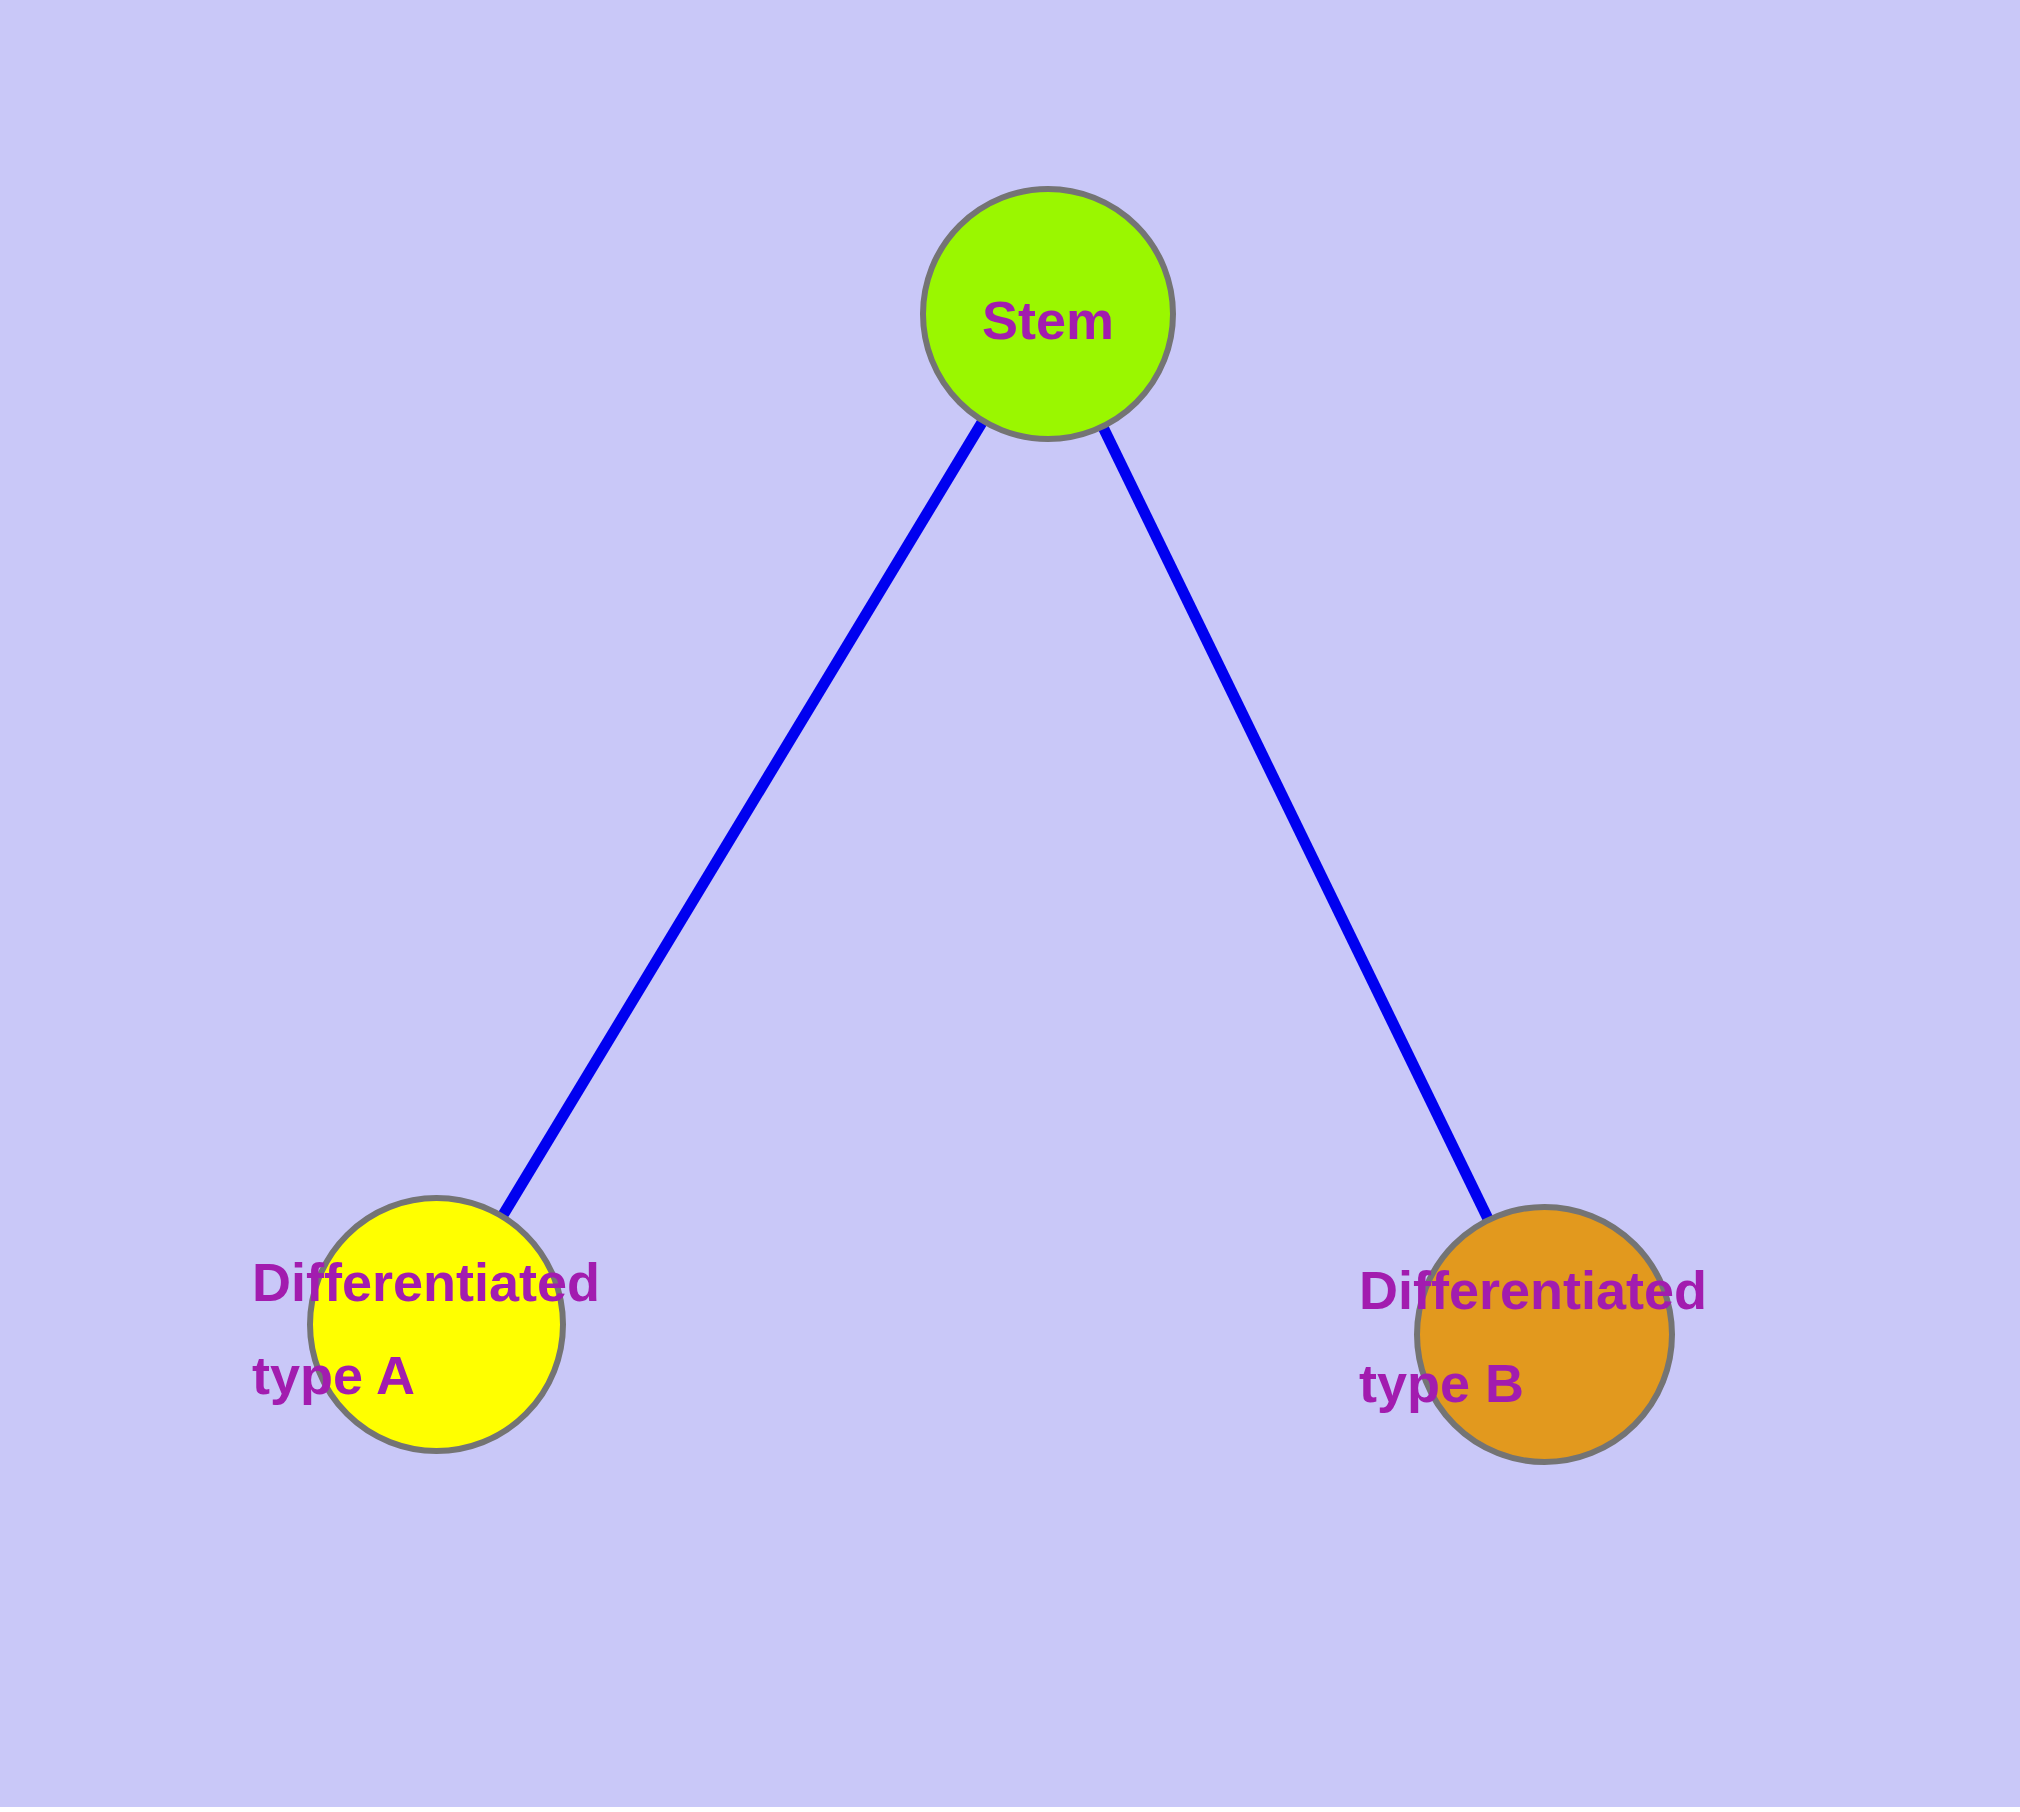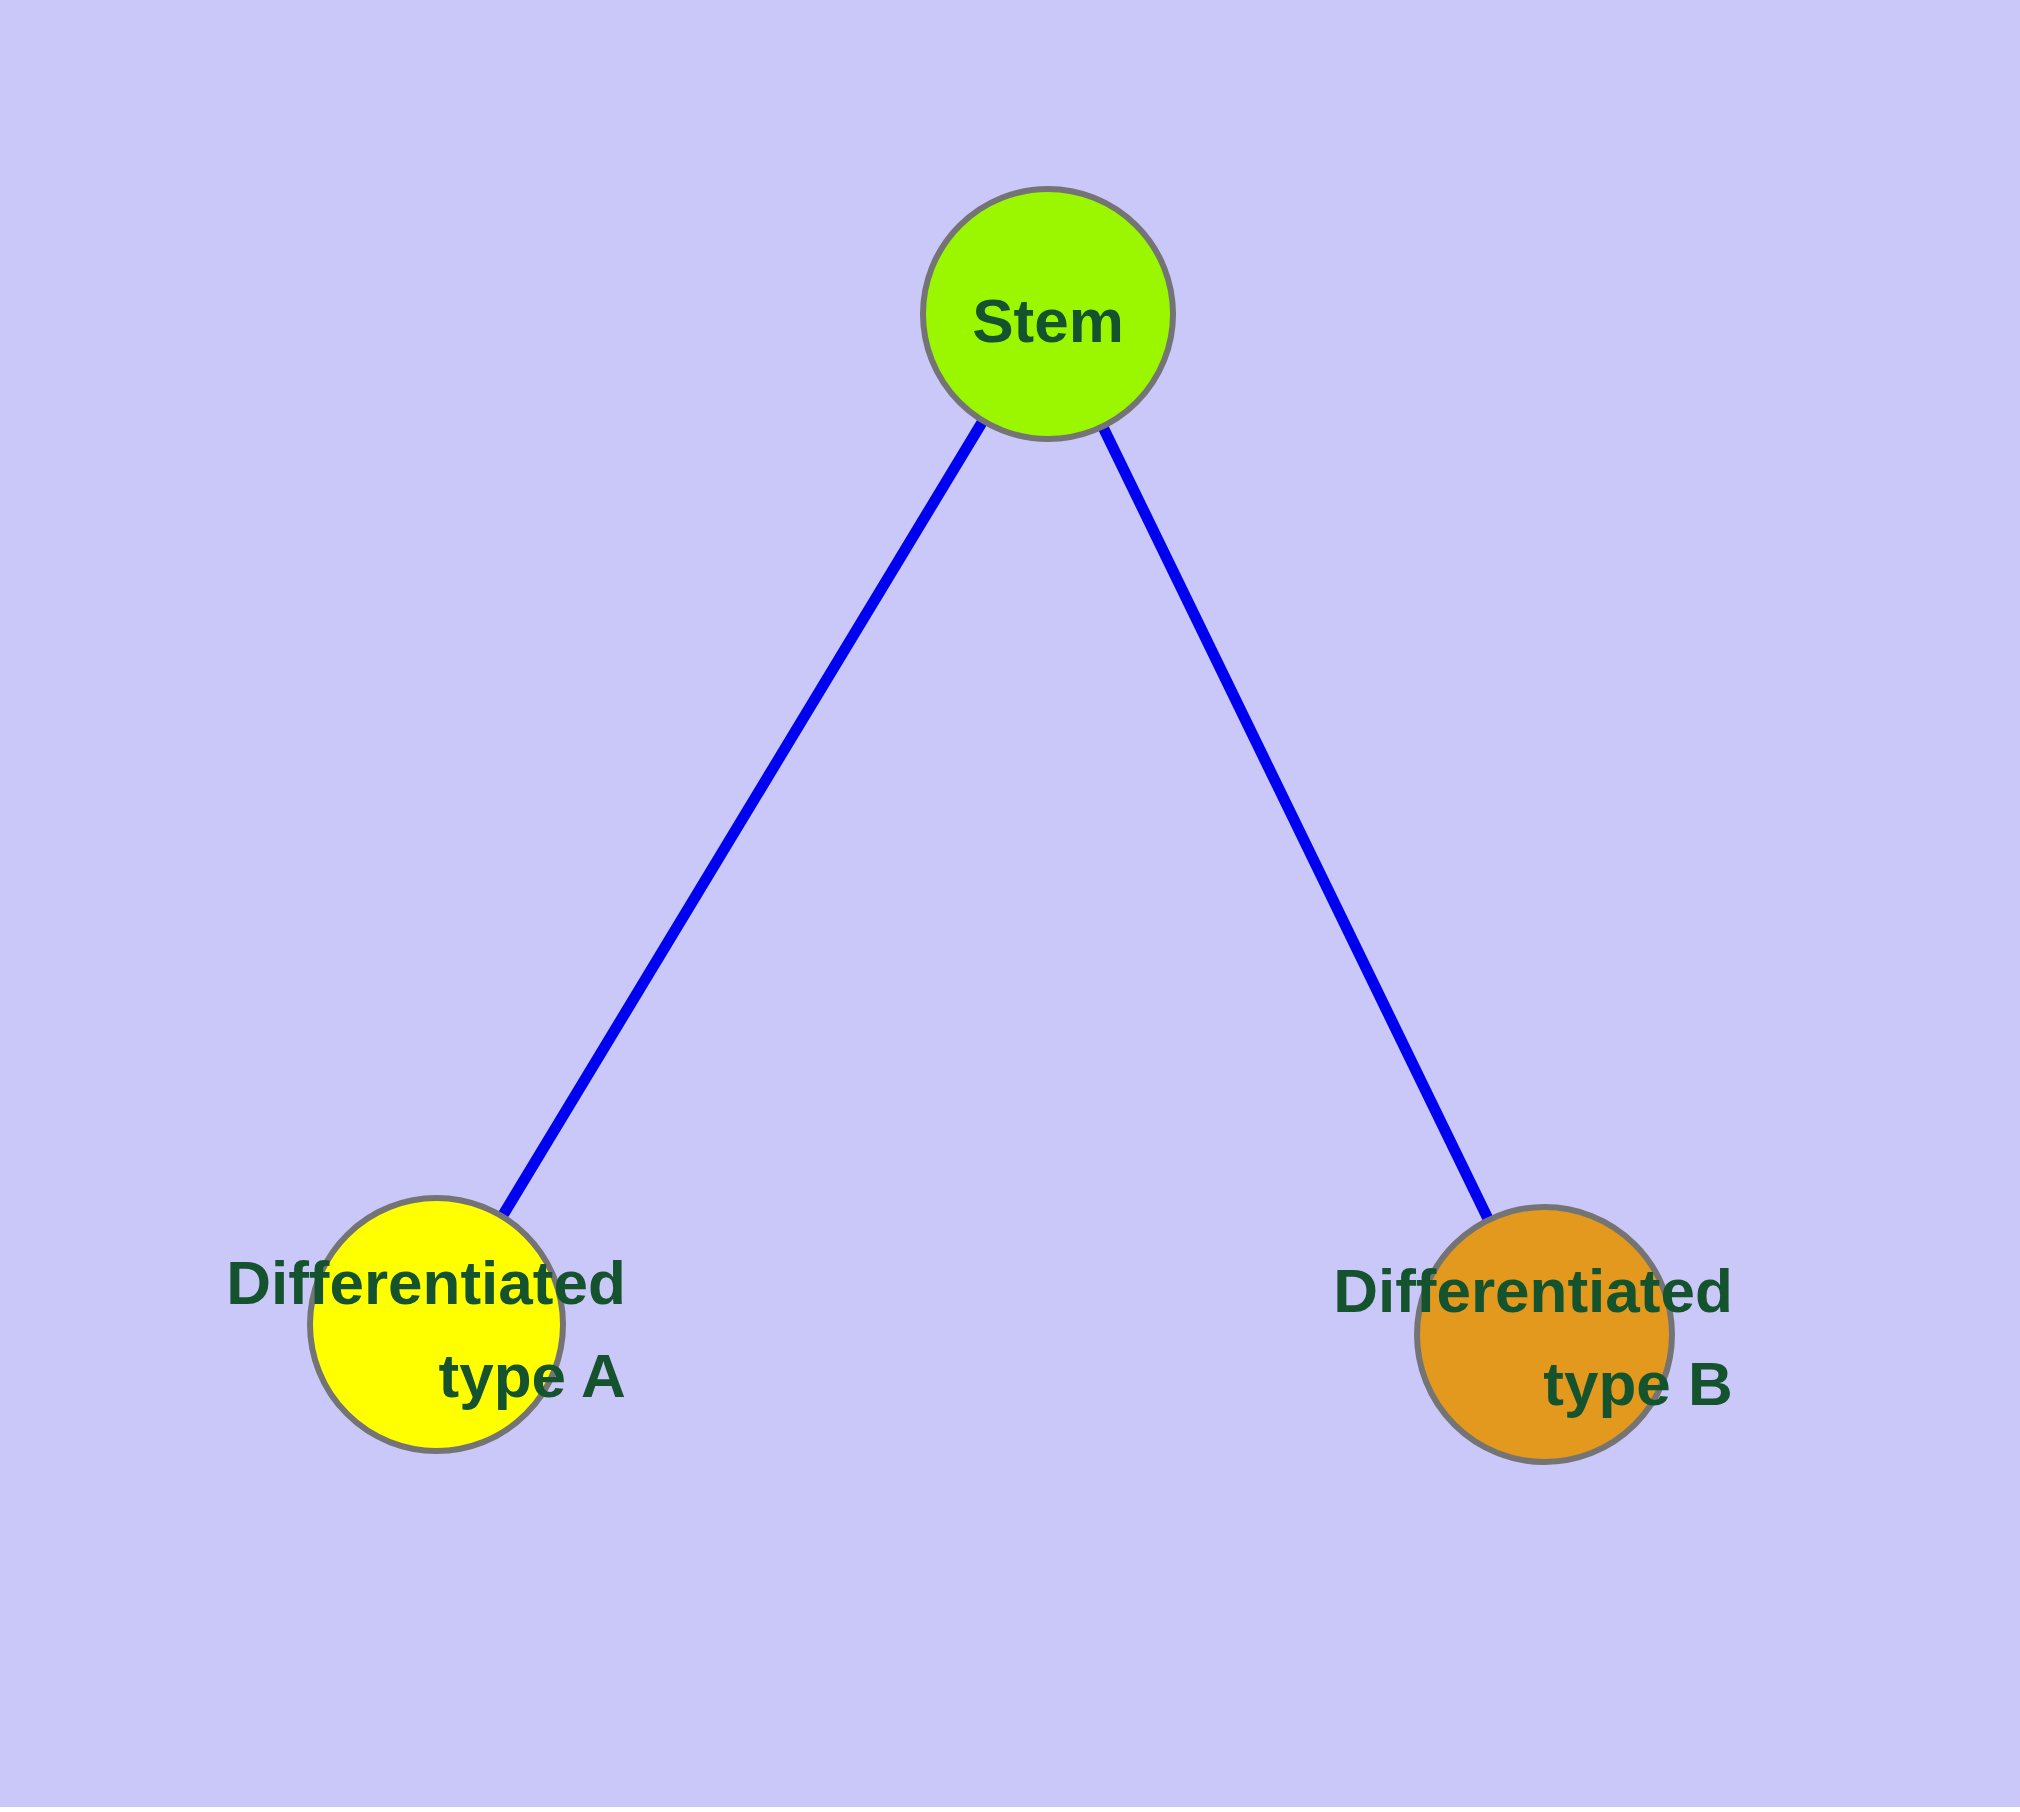--- a/index.html
+++ b/index.html
@@ -28,25 +28,25 @@
     border: 6.8px solid #747474;
   }
   .node-stem   { left: 920px; top: 186px;  width: 256px; height: 256px; }
   .node-type-a { left: 307px;  top: 1195px; width: 259px; height: 259px; }
   .node-type-b { left: 1414px; top: 1204px; width: 261px; height: 261px; }
   .node-label {
     position: absolute;
     transform: translate(-50%, -50%);
     width: max-content;
     white-space: pre-line;
-    text-align: right;
+    text-align: left;
     font-weight: bold;
-    font-size: 62px;
+    font-size: 54px;
     line-height: 93px;
-    color: #14532d;
+    color: #a21caf;
     letter-spacing: 0px;
   }
   .label-stem   { left: 1048px; top: 320px; }
   .label-type-a { left: 426px;  top: 1329px; }
   .label-type-b { left: 1533px; top: 1337px; }
 </style>
 </head>
 <body>
 
 <div class="canvas" style="background-color: rgb(201, 200, 248);">

